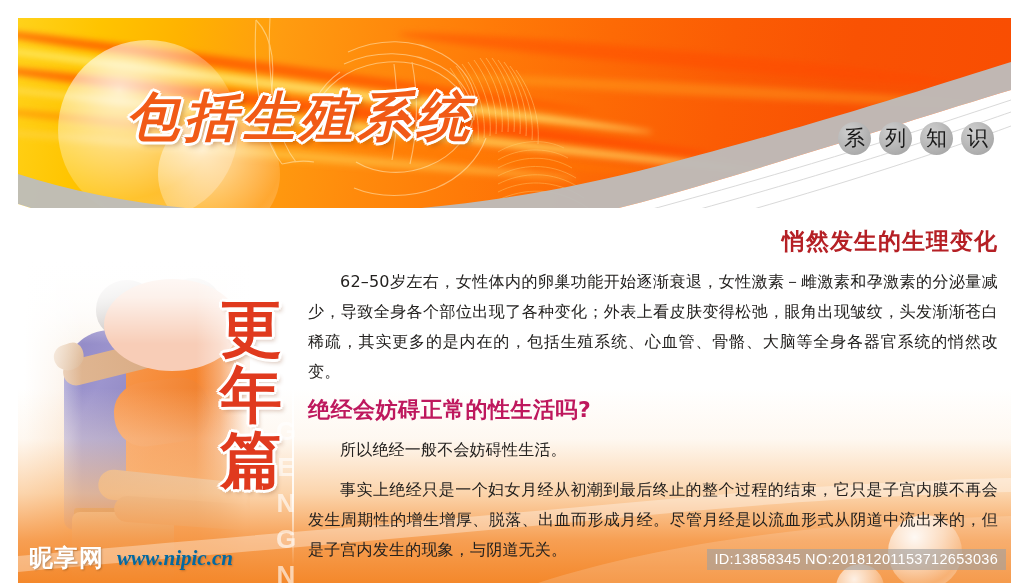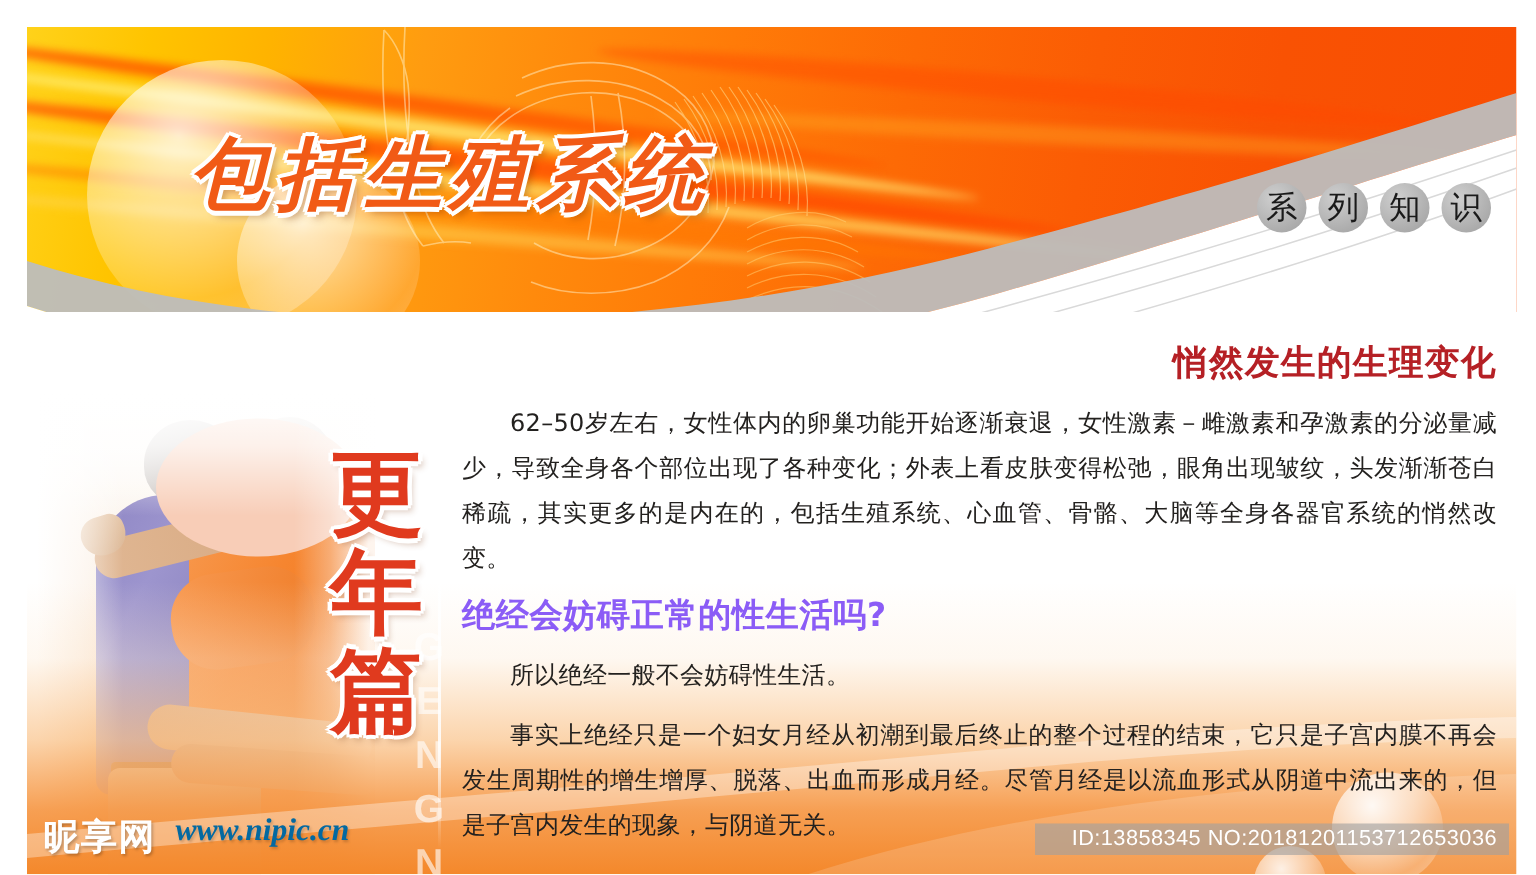--- a/index.html
+++ b/index.html
@@ -364,21 +364,21 @@
     color: #b52025;
     letter-spacing: 1px;
     font-family: "DejaVu Sans", "Liberation Sans", sans-serif;
   }
   .head-2 {
     margin: 0;
     padding-top: 8px;
     text-align: left;
     font-size: 22px;
     font-weight: bold;
-    color: #8b5cf6;
+    color: #be185d;
     letter-spacing: .5px;
     font-family: "DejaVu Sans", "Liberation Sans", sans-serif;
   }
   .para {
     margin: 0;
     padding-top: 10px;
     font-size: 16px;
     line-height: 30px;
     color: #23211f;
     text-align: justify;
@@ -386,21 +386,21 @@
     font-family: "DejaVu Sans", "Liberation Sans", sans-serif;
     letter-spacing: .2px;
   }
 
   
   .nipic-logo {
     position: absolute;
     left: 26px;
     bottom: 8px;
     display: flex;
-    align-items: flex-start;
+    align-items: center;
     gap: 10px;
   }
   .nipic-mark {
     font-size: 24px;
     font-weight: bold;
     color: #ffffff;
     font-family: "DejaVu Sans", "Liberation Sans", sans-serif;
     letter-spacing: 1px;
     padding: 1px 3px;
     text-shadow: 1px 1px 2px rgba(0,0,0,.25);
@@ -414,21 +414,21 @@
     text-shadow: 1px 1px 2px rgba(0,0,0,.2);
   }
   .id-strip {
     position: absolute;
     right: 18px;
     bottom: 13px;
     background: rgba(160,160,160,.62);
     color: #ffffff;
     font-size: 14.5px;
     letter-spacing: .3px;
-    padding: 2px 8px 3px 24px;
+    padding: 2px 8px 3px 7px;
     font-family: "Liberation Sans", sans-serif;
     white-space: nowrap;
   }
 </style>
 </head>
 <body>
 
 <div id="poster">
   <div class="page-inner">
 

